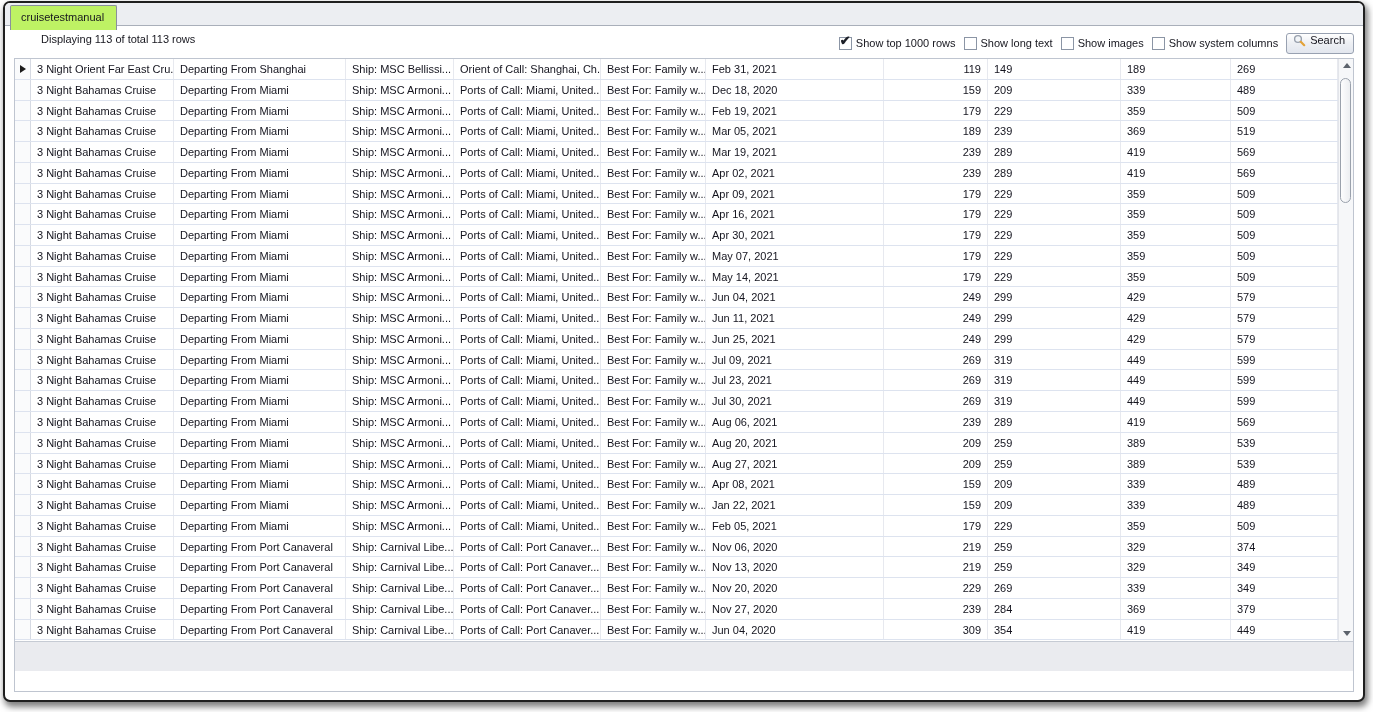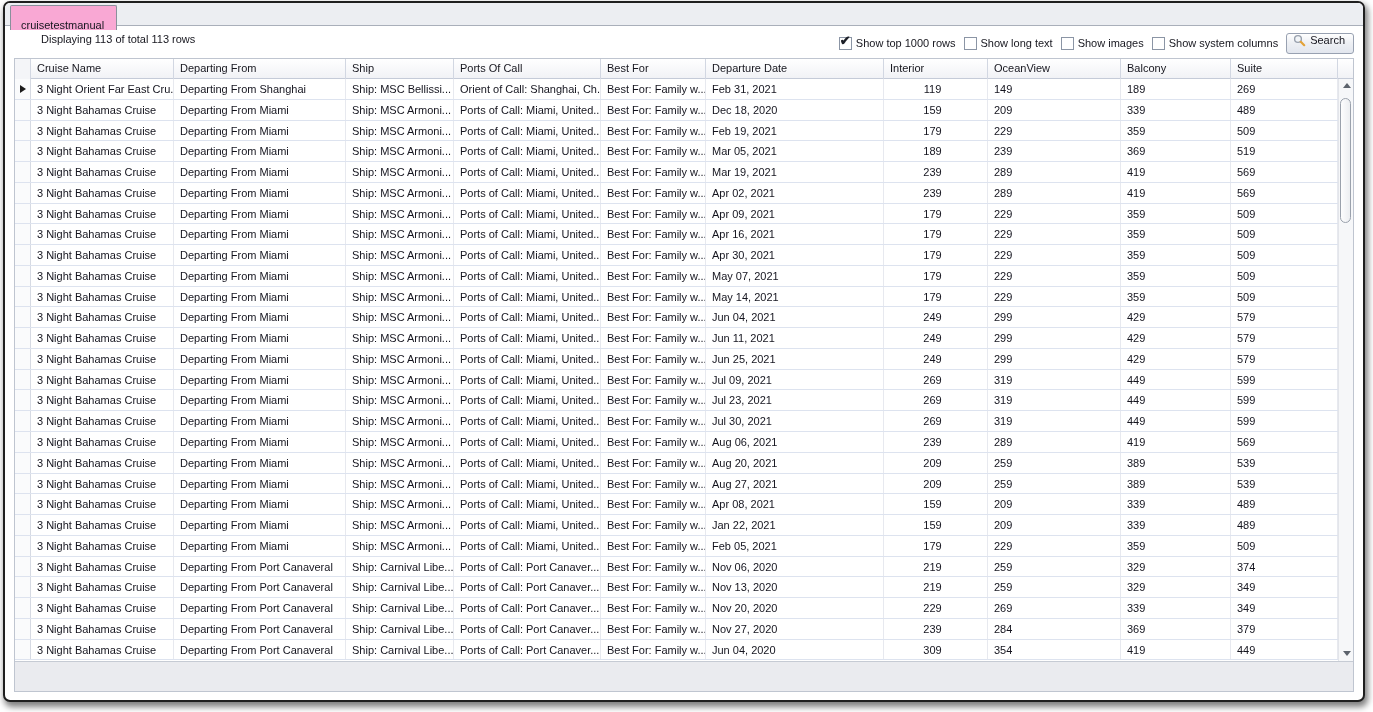--- a/index.html
+++ b/index.html
@@ -6,23 +6,23 @@
     font-family:"Liberation Sans", sans-serif; -webkit-font-smoothing:antialiased;}
   *{box-sizing:border-box;}
 
   .window{position:absolute;left:3px;top:1px;width:1362px;height:701px;
     background:#fff;border:2px solid #1f1f1f;border-radius:7px;
     box-shadow:2px 4px 6px 1px rgba(0,0,0,0.5);overflow:hidden;}
 
   
   .tabstrip{position:absolute;left:0;right:0;top:0;height:23px;background:#eceef2;
     border-bottom:1px solid #a9afba;}
-  .tab{position:absolute;left:5px;top:2px;height:25px;min-width:93px;background:#f9a8d4;
+  .tab{position:absolute;left:5px;top:2px;height:25px;min-width:93px;background:#bef264;
     border:1px solid #8a909c;border-bottom:none;border-radius:2px 2px 0 0;
-    padding:8px 12px 0 10px;font-size:11px;line-height:22px;color:#16161e;z-index:3;}
+    padding:0 12px 0 10px;font-size:11px;line-height:22px;color:#16161e;z-index:3;}
 
   
   .statusline{position:absolute;left:6px;top:30px;font-size:11px;color:#16161e;white-space:nowrap;margin-left:30px;}
   .toolbar{position:absolute;right:9px;top:29px;height:22px;display:flex;align-items:center;gap:8px;}
   .cb-item{display:flex;align-items:center;gap:4px;cursor:default;}
   .cb-box{position:relative;width:13px;height:13px;background:#fff;border:1px solid #8b95a5;flex:0 0 auto;}
   .cb-item .check{display:none;position:absolute;left:0px;top:-4px;font-size:13px;font-weight:bold;color:#1c1f27;line-height:13px;}
   .cb-item.checked .check{display:block;}
   .cb-label{font-size:11px;color:#16161e;white-space:nowrap;}
   .search-btn{display:flex;gap:4px;height:21px;padding:0 8px 0 6px;
@@ -44,21 +44,21 @@
   .row{display:flex;height:20.78px;border-bottom:1px solid #dde3ef;background:#fff;}
   .cell{height:100%;padding:0 0 0 6px;font-size:11px;line-height:20px;color:#14141e;
     border-right:1px solid #e7e9ef;white-space:nowrap;overflow:hidden;flex:0 0 auto;}
   .cell.sel{padding:0;background:#fafbfc;border-right:1px solid #d6dae3;
     display:flex;align-items:center;justify-content:center;}
   .row-arrow{width:0;height:0;border-left:6px solid #1c1c1c;
     border-top:4px solid transparent;border-bottom:4px solid transparent;}
 
   .sel{width:16px;}
   .c0{width:143px;} .c1{width:172px;} .c2{width:108px;} .c3{width:147px;} .c4{width:105px;}
-  .c5{width:178px;} .c6{width:104px;text-align:center;padding:0 6px 0 0;}
+  .c5{width:178px;} .c6{width:104px;text-align:right;padding:0 6px 0 0;}
   .c7{width:133px;} .c8{width:110px;} .c9{width:107px;}
 
   
   .vscroll{position:absolute;right:0;top:0;width:15px;height:582px;background:#f6f7f9;
     border-left:1px solid #e3e5ea;}
   .varrow{position:absolute;left:4px;width:0;height:0;}
   .varrow.up{top:4px;border-left:4px solid transparent;border-right:4px solid transparent;
     border-bottom:5px solid #5d636d;}
   .varrow.down{bottom:5px;border-left:4px solid transparent;border-right:4px solid transparent;
     border-top:5px solid #5d636d;}
@@ -101,34 +101,20 @@
     <button class="search-btn">
       <svg width="13" height="13" viewBox="0 0 13 13">
         <circle cx="5" cy="5" r="3.4" fill="#f2f5f8" stroke="#98a0ad" stroke-width="1.4"></circle>
         <line x1="7.8" y1="7.8" x2="11.2" y2="11.2" stroke="#e3a238" stroke-width="2.2" stroke-linecap="round"></line>
       </svg>
       <span>Search</span>
     </button>
   </div>
 
   <div class="grid">
-    <div class="grid-header">
-      <div class="hcell sel"></div>
-      <div class="hcell c0">Cruise Name</div>
-      <div class="hcell c1">Departing From</div>
-      <div class="hcell c2">Ship</div>
-      <div class="hcell c3">Ports Of Call</div>
-      <div class="hcell c4">Best For</div>
-      <div class="hcell c5">Departure Date</div>
-      <div class="hcell c6" style="text-align:left;padding:0 0 0 6px;">Interior</div>
-      <div class="hcell c7">OceanView</div>
-      <div class="hcell c8">Balcony</div>
-      <div class="hcell c9">Suite</div>
-      <div class="hcell filler"></div>
-    </div>
 
     <div class="grid-body">
       <div id="rows">
           <div class="row">
             <div class="cell sel">
               <span class="row-arrow"></span>
             </div>
             <div class="cell c0">3 Night Orient Far East Cru...</div>
             <div class="cell c1">Departing From Shanghai</div>
             <div class="cell c2">Ship: MSC Bellissi...</div>

